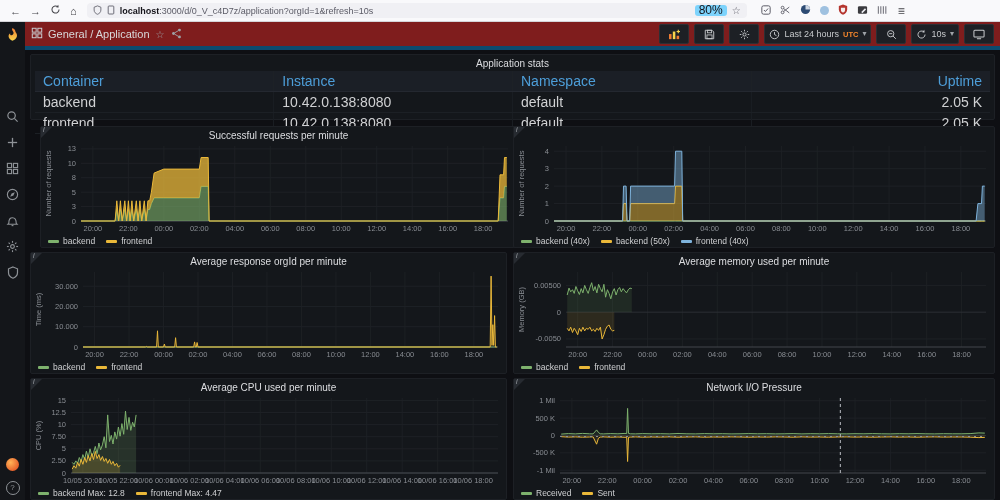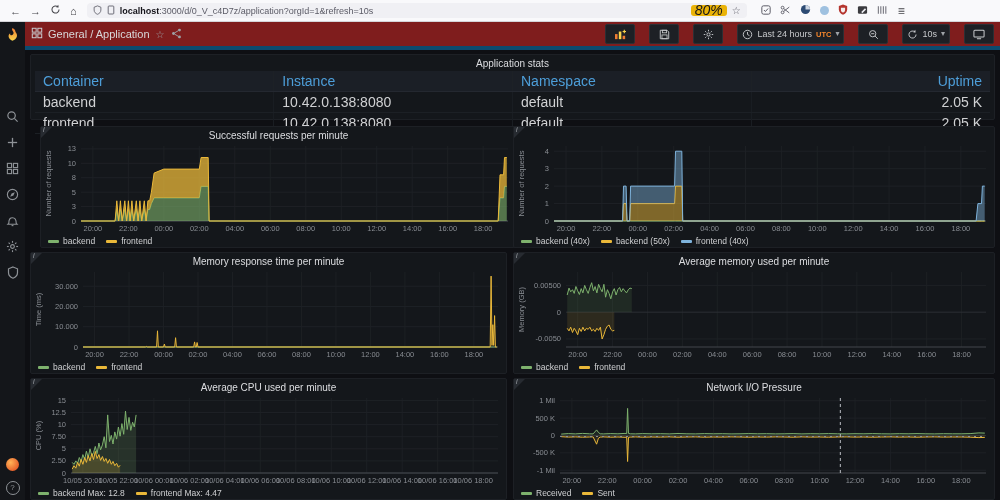--- a/index.html
+++ b/index.html
@@ -5,43 +5,43 @@
   html,body{margin:0;padding:0;width:1000px;height:500px;overflow:hidden;
     font-family:"Liberation Sans",sans-serif;background:#0e0f13;}
   
   .browser{height:21px;background:#f9f9fb;border-bottom:1px solid #d4d4d8;
     display:flex;align-items:center;font-size:10px;color:#3b3b3f;}
   .b-nav{display:flex;align-items:center;gap:9px;padding:0 10px;font-size:11px;color:#45454a;}
   .b-nav span{cursor:default}
   .urlbar{width:648px;height:15px;background:#f0f0f4;border-radius:4px;display:flex;
     align-items:center;padding:0 6px;gap:5px;color:#5b5b66;font-size:9px;}
   .url-host{color:#15141a;font-weight:bold}
-  .zoom-badge{margin-left:auto;background:#eab308;border-radius:3px;padding:0 4px;
-    font-size:14px;color:#15141a;line-height:11px;font-style:italic;}
+  .zoom-badge{margin-left:auto;background:#7dd3fc;border-radius:3px;padding:0 4px;
+    font-size:12px;color:#15141a;line-height:11px;}
   .b-star{font-size:10px;color:#5b5b66}
   .b-ext{display:flex;align-items:center;gap:9px;margin-left:14px;}
   .b-menu{margin-left:10px;margin-right:8px;font-size:12px;color:#45454a}
   .ext-dot{width:9px;height:9px;border-radius:50%}
   
   .gf{display:flex;height:479px;background:#0e0f13;}
   .sidebar{width:25px;background:#14161a;display:flex;flex-direction:column;
     align-items:center;padding:5px 0 6px 0;gap:13px;}
   .sidebar .sb-sp{height:42px}
   .sidebar svg{display:block}
   .sb-bottom{margin-top:auto;display:flex;flex-direction:column;align-items:center;gap:10px}
   .avatar{width:13px;height:13px;border-radius:50%;
     background:radial-gradient(circle at 35% 35%,#ffb357,#e7632c 70%);}
   .help-ic{width:12px;height:12px;border-radius:50%;border:1px solid #8e9297;color:#8e9297;
     font-size:8px;line-height:11px;text-align:center;}
   .main{flex:1;display:flex;flex-direction:column;}
   .navbar{height:24px;background:#7f1d1d;border-bottom:4px solid #0c4a6e;display:flex;
     align-items:center;padding:0 6px;color:#d8d9da;}
   .crumb{font-size:11px;margin:0 6px 0 5px;}
   .nv-star{color:#9fa3a8;font-size:10px;margin-right:7px}
-  .nv-right{margin-left:auto;display:flex;align-items:flex-end;gap:14px;}
+  .nv-right{margin-left:auto;display:flex;align-items:flex-end;gap:5px;}
   .icon-btn{height:18px;min-width:20px;background:#1d2025;border:1px solid #2c2f34;
     border-radius:2px;display:flex;align-items:center;justify-content:center;gap:4px;
     padding:0 4px;color:#c7c9cc;font-size:9px;}
   .utc{color:#f5862c;font-size:7.5px;font-weight:bold}
   .caret{color:#9fa3a8;font-size:8px;line-height:8px}
   .dash{position:relative;flex:1;overflow:hidden;}
   .panel{position:absolute;background:#14171b;border:1px solid #1d2025;border-radius:2px;box-sizing:border-box;}
   .panel-title{position:absolute;top:3px;left:0;right:0;text-align:center;font-size:10px;
     font-weight:500;color:#dcdde0;cursor:pointer;}
   .info-corner{position:absolute;top:0;left:0;width:0;height:0;
@@ -453,21 +453,21 @@
             </span>
             <span class="lg-item">
               <span class="lg-swatch" style="background: rgb(126, 179, 220);"></span>
               <span>frontend (40x)</span>
             </span>
           </div>
       </div>
       <div class="panel" style="left:5px;top:202px;width:477px;height:122px;">
         <div class="info-corner"></div>
           <div class="info-i">i</div>
-        <div class="panel-title">Memory response time per minute</div>
+        <div class="panel-title">Average response orgId per minute</div>
         <svg class="chart" viewBox="0 0 471 93">
             <line x1="61.55172413793106" x2="61.55172413793106" y1="4" y2="79" stroke="#1d2024"></line>
             <text x="61.55172413793106" y="89" text-anchor="middle" class="tick">20:00</text>
             <line x1="96.03448275862073" x2="96.03448275862073" y1="4" y2="79" stroke="#1d2024"></line>
             <text x="96.03448275862073" y="89" text-anchor="middle" class="tick">22:00</text>
             <line x1="130.51724137931038" x2="130.51724137931038" y1="4" y2="79" stroke="#1d2024"></line>
             <text x="130.51724137931038" y="89" text-anchor="middle" class="tick">00:00</text>
             <line x1="165.00000000000003" x2="165.00000000000003" y1="4" y2="79" stroke="#1d2024"></line>
             <text x="165.00000000000003" y="89" text-anchor="middle" class="tick">02:00</text>
             <line x1="199.48275862068968" x2="199.48275862068968" y1="4" y2="79" stroke="#1d2024"></line>

